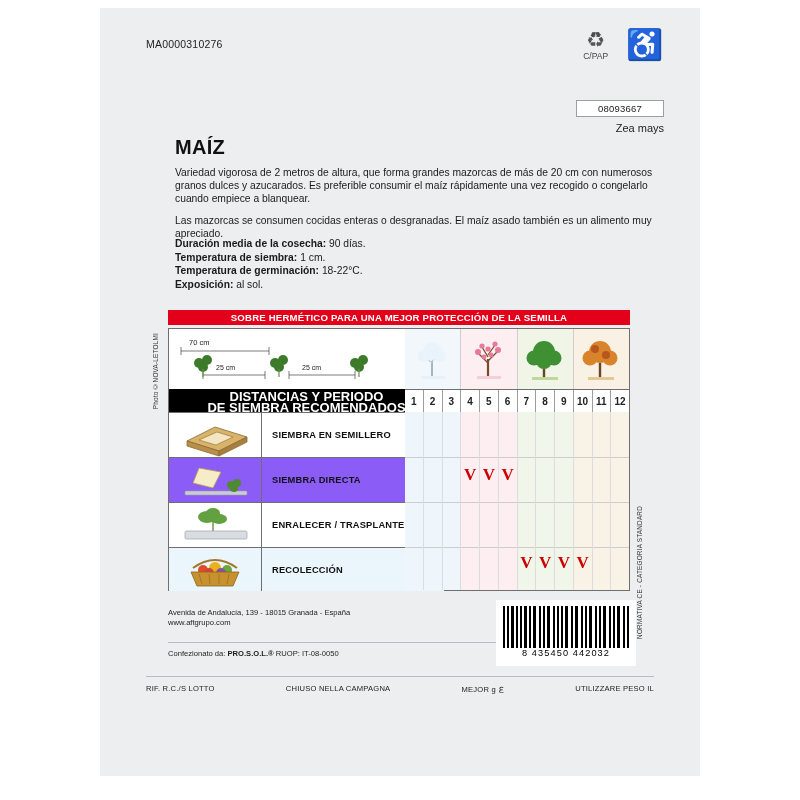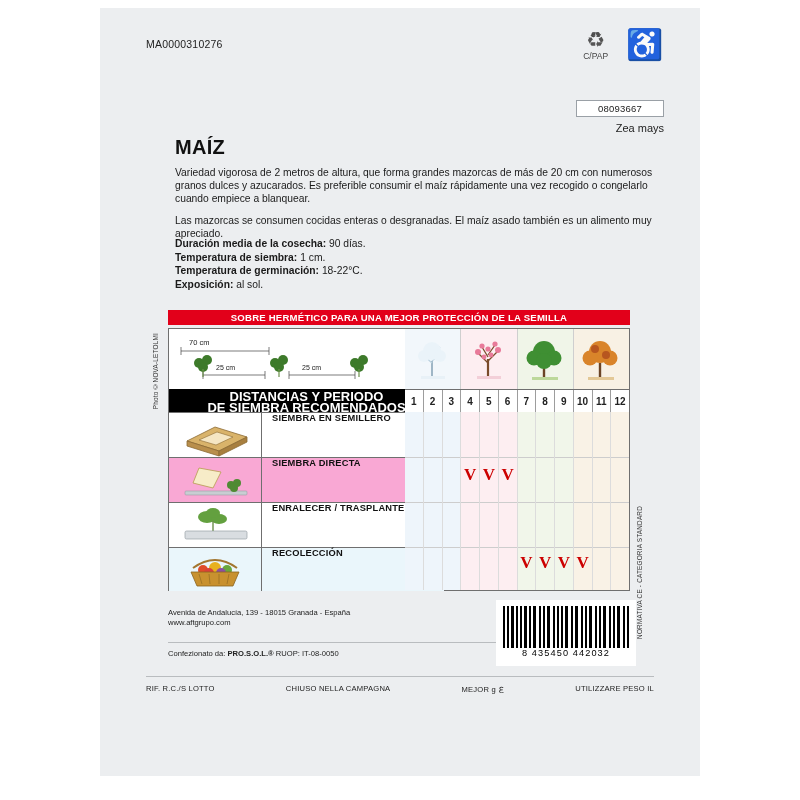--- a/index.html
+++ b/index.html
@@ -157,31 +157,31 @@
     line-height:11px;padding-top:1px;box-sizing:border-box;
     border-top:1px solid #000;
   }
   .spacing-art{
     position:absolute;left:0;top:0;width:100%;height:60px;
     background:#fff;
   }
   .lrow{
     position:absolute;left:0;width:100%;height:45px;
     border-top:1px solid #6f6f6f;box-sizing:border-box;
-    display:flex;align-items:flex-start;
+    display:flex;align-items:center;
   }
   .lrow .pic{
     width:92px;height:100%;position:relative;border-right:1px solid #6f6f6f;
   }
   .lrow .lbl{
     flex:1;font-size:9.3px;font-weight:bold;color:#111;
     padding-left:10px;letter-spacing:.2px;
   }
   .r1{background:#fff;}
-  .r2{background:#f9a8d4;}
+  .r2{background:#8b5cf6;}
   .r3{background:#fff;}
   .r4{background:#eaf6fb;}
 
   
   .company{
     position:absolute;left:68px;top:600px;width:300px;
     font-size:7.6px;line-height:10px;color:#222;
   }
   .hr1{
     position:absolute;left:68px;top:634px;width:370px;height:1px;background:#b9bcbf;

